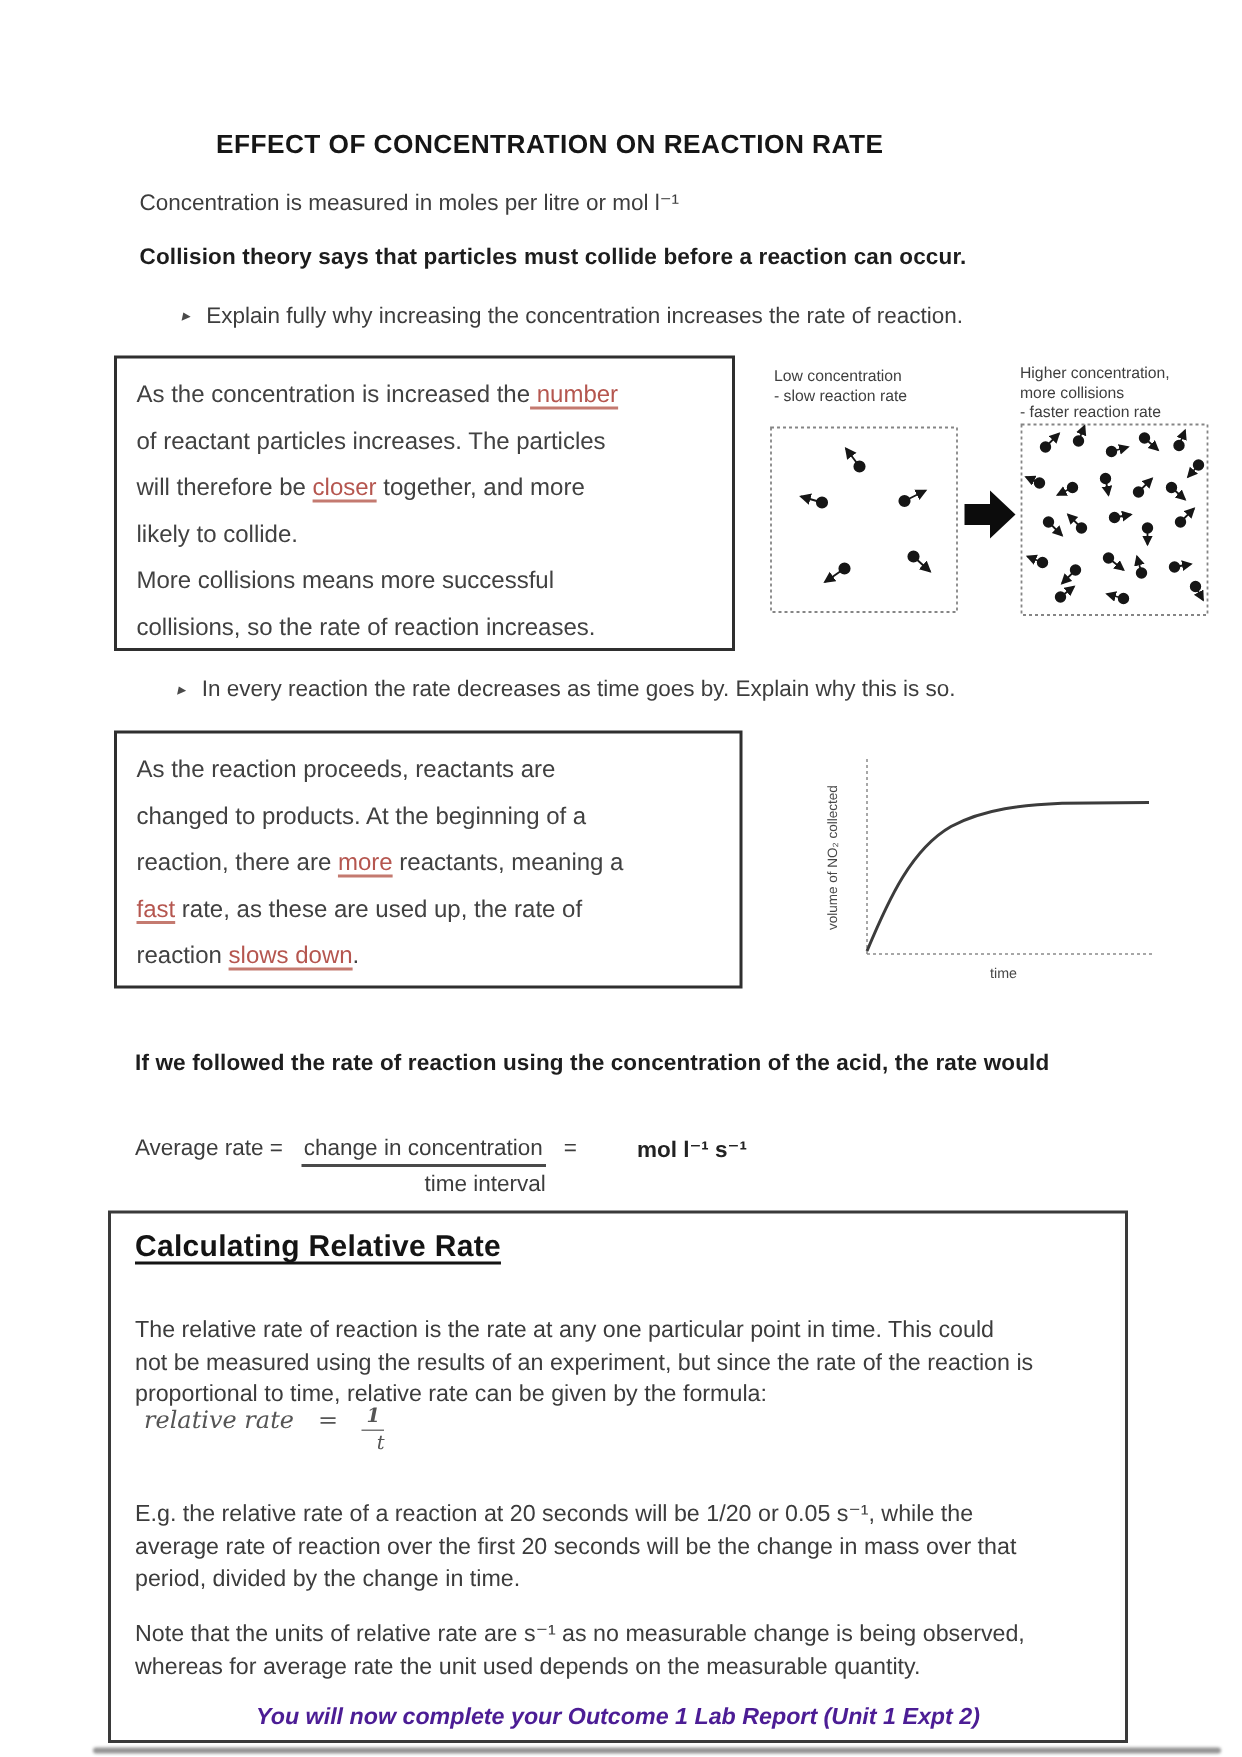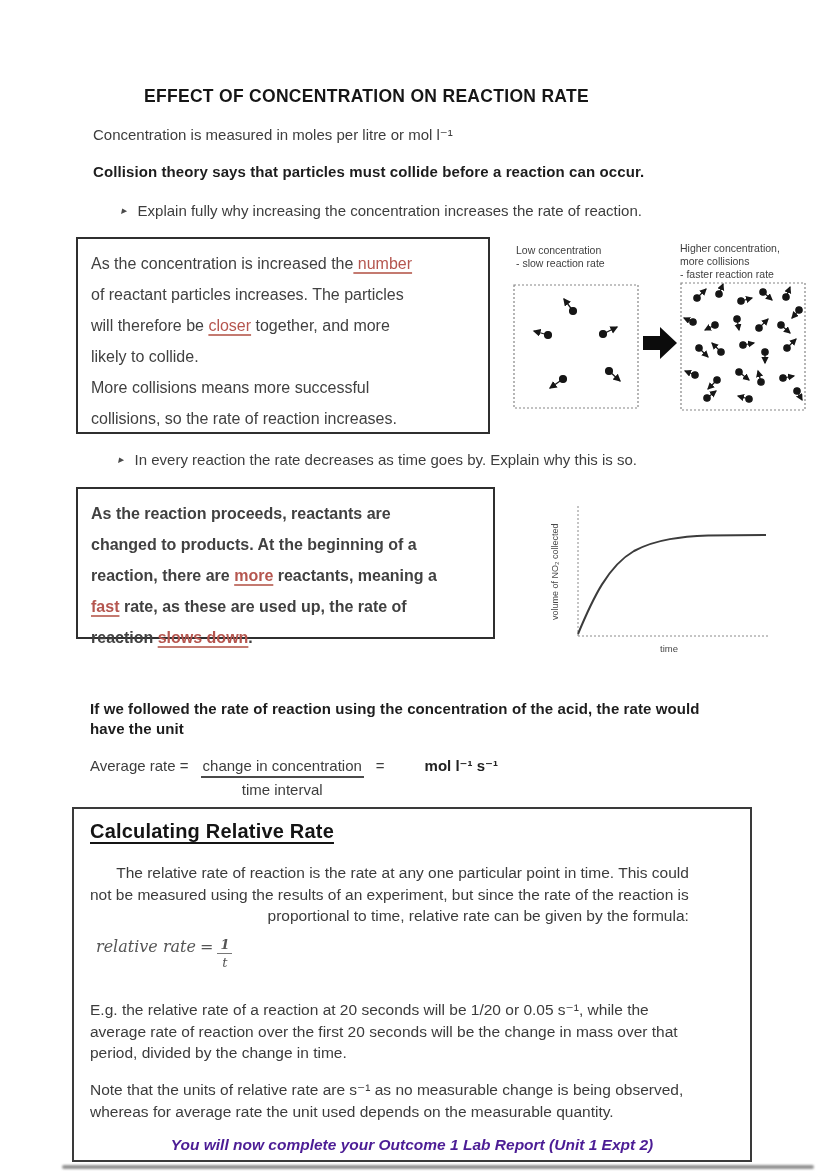--- a/index.html
+++ b/index.html
@@ -28,34 +28,34 @@
   .red-ul{
     color:#b5564f;
     text-decoration:underline;
     text-decoration-color:#c47a70;
     text-decoration-thickness:1.5px;
     text-underline-offset:3px;
   }
   .avg-row{display:flex;align-items:flex-start;gap:12px;font-size:15px;color:#3d3d3d;}
   .frac{display:inline-flex;flex-direction:column;text-align:center;}
   .frac .num{border-bottom:2px solid #4a4a4a;padding:0 2px 2px 2px;}
-  .frac .den{padding-top:3px;}
+  .frac .den{padding-top:3px;text-align:right;}
   .avg-unit{font-weight:bold;color:#222;padding-left:28px;}
   .big-box{
     border:2px solid #3a3a3a;background:#fff;box-sizing:border-box;
   }
   .big-heading{
     font-size:20px;font-weight:bold;color:#141414;letter-spacing:.2px;
     text-decoration:underline;text-decoration-thickness:2px;text-underline-offset:4px;
   }
   .p-line{font-size:15.5px;line-height:21.5px;color:#3c3c3c;}
   .rel-formula{
     font-family:"DejaVu Serif","Liberation Serif",serif;
     font-style:italic;font-size:16px;color:#555;
-    display:flex;align-items:flex-start;gap:4px;
+    display:flex;align-items:flex-start;gap:16px;
   }
   .rel-formula .frac{font-size:13px;}
   .rel-formula .frac .num{border-bottom:1px solid #777;padding:0 3px 1px 3px;font-weight:bold;}
   .rel-formula .frac .den{padding-top:1px;}
   .closing{
     font-size:15.5px;font-weight:bold;font-style:italic;color:#4c1d95;
     text-align:center;width:100%;
   }
   .scan-shadow{
     background:#6e6e6e;opacity:.75;border-radius:2px;filter:blur(1px);
@@ -165,55 +165,54 @@
     <circle cx="246" cy="161" r="3.2"></circle>
       <line x1="246" y1="161" x2="235" y2="158" marker-end="url(#ah)"></line>
   </g>
 </svg>
 
 <div class="abs bullet-row" style="left:119px;top:451px;">
   <span class="bullet-glyph">▸</span>
   <span>In every reaction the rate decreases as time goes by. Explain why this is so.</span>
 </div>
 
-<div class="abs answer-box" style="left:76px;top:487px;width:419px;height:152px;font-weight:bold;">
+<div class="abs answer-box" style="left:76px;top:487px;width:419px;height:172px;">
     <div class="rt-line"><span>As the reaction proceeds, reactants are</span></div>
     <div class="rt-line"><span>changed to products. At the beginning of a</span></div>
     <div class="rt-line"><span>reaction, there are </span><span class="red-ul">more</span><span> reactants, meaning a</span></div>
     <div class="rt-line"><span class="red-ul">fast</span><span> rate, as these are used up, the rate of</span></div>
     <div class="rt-line"><span>reaction </span><span class="red-ul">slows down</span><span>.</span></div>
   </div>
 
 <svg class="abs" style="left:538px;top:498px;" width="250" height="165" viewBox="0 0 250 165">
   <line x1="40" y1="8" x2="40" y2="138" stroke="#8a8a8a" stroke-width="1" stroke-dasharray="2,2"></line>
   <line x1="40" y1="138" x2="230" y2="138" stroke="#8a8a8a" stroke-width="1" stroke-dasharray="2,2"></line>
   <path d="M 40 136 C 55 100 70 68 96 53 C 118 41 145 38.5 170 37.5 L 228 37" fill="none" stroke="#3c3c3c" stroke-width="2"></path>
   <text transform="translate(20,122) rotate(-90)" font-size="9" fill="#474747">volume of NO₂ collected</text>
   <text x="122" y="154" font-size="9.5" fill="#474747">time</text>
 </svg>
 
 <div class="abs" style="left:90px;top:699px;">
   <div class="bold-line" style="line-height:20px;">If we followed the rate of reaction using the concentration of the acid, the rate would</div>
-  <div class="bold-line" style="line-height:20px;">have the unit</div>
 </div>
 
 <div class="abs avg-row" style="left:90px;top:757px;">
   <span>Average rate =</span>
   <span class="frac">
     <span class="num">change in concentration</span>
     <span class="den">time interval</span>
   </span>
   <span>=</span>
   <span class="avg-unit">mol l⁻¹ s⁻¹</span>
 </div>
 
 <div class="abs big-box" style="left:72px;top:807px;width:680px;height:355px;">
   <div class="abs big-heading" style="left:16px;top:11px;">Calculating Relative Rate</div>
 
-  <div class="abs" style="left:16px;top:53px;text-align:right;">
+  <div class="abs" style="left:16px;top:67px;">
       <div class="p-line">The relative rate of reaction is the rate at any one particular point in time. This could</div>
       <div class="p-line">not be measured using the results of an experiment, but since the rate of the reaction is</div>
       <div class="p-line">proportional to time, relative rate can be given by the formula:</div>
     </div>
 
   <div class="abs rel-formula" style="left:22px;top:128px;">
     <i>relative rate</i>
     <span>=</span>
     <span class="frac">
       <span class="num">1</span>

